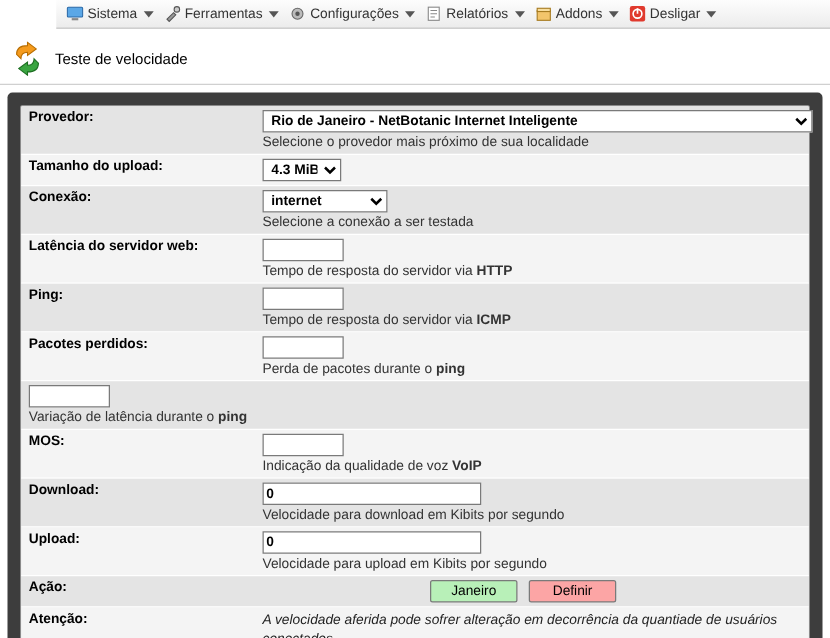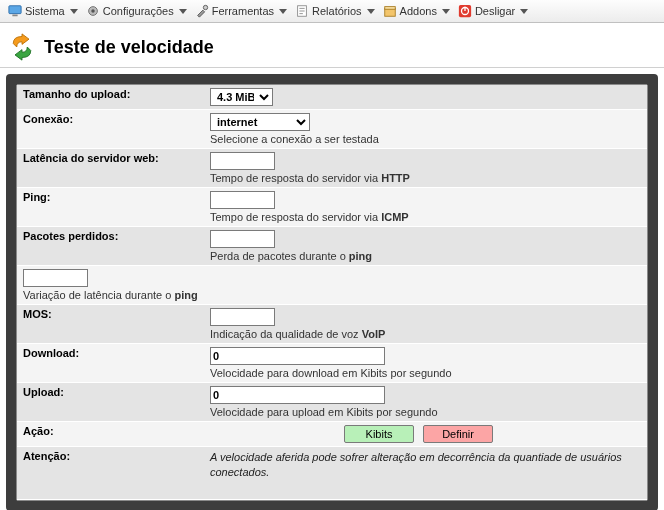--- a/index.html
+++ b/index.html
@@ -16,20 +16,21 @@
   }
   
   .menubar {
     display: flex;
     align-items: center;
     gap: 0;
     padding: 2px 4px;
     background: linear-gradient(#fdfdfd, #ececec);
     border-bottom: 1px solid #c0c0c0;
     font-size: 11px;
+    margin-left: 45px;
   }
   .menu-item {
     display: inline-flex;
     align-items: center;
     gap: 3px;
     padding: 2px 4px;
     color: #333;
     cursor: pointer;
     white-space: nowrap;
   }
@@ -51,22 +52,22 @@
   
   .title-row {
     display: flex;
     align-items: center;
     gap: 8px;
     padding: 10px 10px 6px 8px;
     border-bottom: 1px solid #d0d0d0;
   }
   .title-icon { width: 28px; height: 28px; }
   .title-text {
-    font-size: 18px;
-    font-weight: bold;
+    font-size: 12px;
+    font-weight: normal;
     color: #000;
   }
   
   .frame {
     margin: 6px;
     background: #3d3d3d;
     padding: 10px;
     border-radius: 4px;
   }
   .panel {
@@ -155,35 +156,35 @@
             <rect x="1" y="2" width="14" height="9" rx="1" fill="#5ba7e6" stroke="#2b6aa8"></rect>
             <rect x="5" y="12" width="6" height="2" fill="#888"></rect>
           </svg>
       </span>
       <span>Sistema</span>
       <span class="menu-caret"></span>
     </div>
     <div class="menu-item">
       <span class="menu-icon">
         <svg viewBox="0 0 16 16">
+            <path d="M3 13 L9 7 L11 9 L5 15 Z" fill="#999" stroke="#555"></path>
+            <circle cx="12" cy="4" r="2.5" fill="#ccc" stroke="#555"></circle>
+          </svg>
+      </span>
+      <span>Ferramentas</span>
+      <span class="menu-caret"></span>
+    </div>
+    <div class="menu-item">
+      <span class="menu-icon">
+        <svg viewBox="0 0 16 16">
             <circle cx="8" cy="8" r="5" fill="#bbb" stroke="#666"></circle>
             <circle cx="8" cy="8" r="2" fill="#555"></circle>
           </svg>
       </span>
       <span>Configurações</span>
-      <span class="menu-caret"></span>
-    </div>
-    <div class="menu-item">
-      <span class="menu-icon">
-        <svg viewBox="0 0 16 16">
-            <path d="M3 13 L9 7 L11 9 L5 15 Z" fill="#999" stroke="#555"></path>
-            <circle cx="12" cy="4" r="2.5" fill="#ccc" stroke="#555"></circle>
-          </svg>
-      </span>
-      <span>Ferramentas</span>
       <span class="menu-caret"></span>
     </div>
     <div class="menu-item">
       <span class="menu-icon">
         <svg viewBox="0 0 16 16">
             <rect x="3" y="2" width="10" height="12" fill="#fff" stroke="#888"></rect>
             <line x1="5" y1="5" x2="11" y2="5" stroke="#888"></line>
             <line x1="5" y1="8" x2="11" y2="8" stroke="#888"></line>
             <line x1="5" y1="11" x2="9" y2="11" stroke="#888"></line>
           </svg>
@@ -220,20 +221,29 @@
         <path d="M6 12 Q6 4 16 4 L16 1 L24 7 L16 13 L16 10 Q10 10 10 16 Z" fill="#f59b1d" stroke="#b86d00"></path>
         <path d="M26 20 Q26 28 16 28 L16 31 L8 25 L16 19 L16 22 Q22 22 22 16 Z" fill="#3aa541" stroke="#1d6e22"></path>
       </svg>
     </span>
     <span class="title-text">Teste de velocidade</span>
   </div>
 
   <div class="frame">
     <div class="panel">
 
+      <div class="form-row">
+        <div class="label-cell">Provedor:</div>
+        <div class="field-cell">
+          <select class="sel-full">
+            <option>Rio de Janeiro - NetBotanic Internet Inteligente</option>
+          </select>
+          <div class="hint">Selecione o provedor mais próximo de sua localidade</div>
+        </div>
+      </div>
 
       <div class="form-row">
         <div class="label-cell">Tamanho do upload:</div>
         <div class="field-cell">
           <select class="sel-small">
             <option>4.3 MiB</option>
           </select>
         </div>
       </div>
 
@@ -298,21 +308,21 @@
         <div class="label-cell">Upload:</div>
         <div class="field-cell">
           <input type="text" class="inp-val" value="0" style="">
           <div class="hint">Velocidade para upload em Kibits por segundo</div>
         </div>
       </div>
 
       <div class="form-row">
         <div class="label-cell">Ação:</div>
         <div class="field-cell" style="padding-left:140px;">
-          <button class="btn btn-primary">Kibits</button>
+          <button class="btn btn-primary">Janeiro</button>
           <button class="btn btn-secondary">Definir</button>
         </div>
       </div>
 
       <div class="form-row">
         <div class="label-cell">Atenção:</div>
         <div class="field-cell note">
           <span>A velocidade aferida pode sofrer alteração em decorrência da quantiade de usuários conectados.</span><br>
           <br>
           

